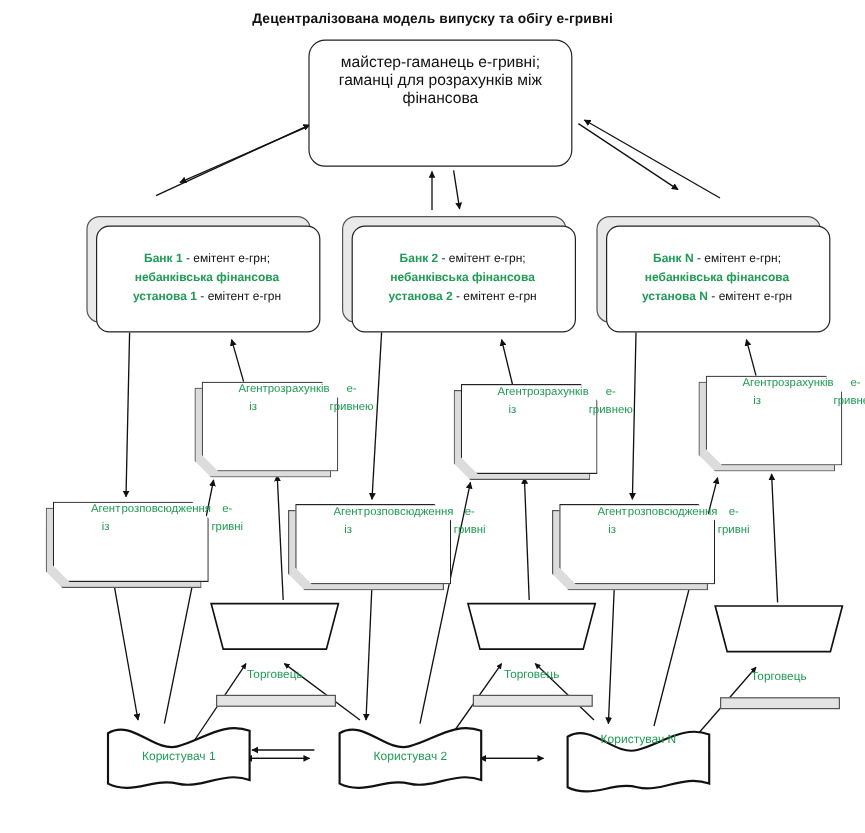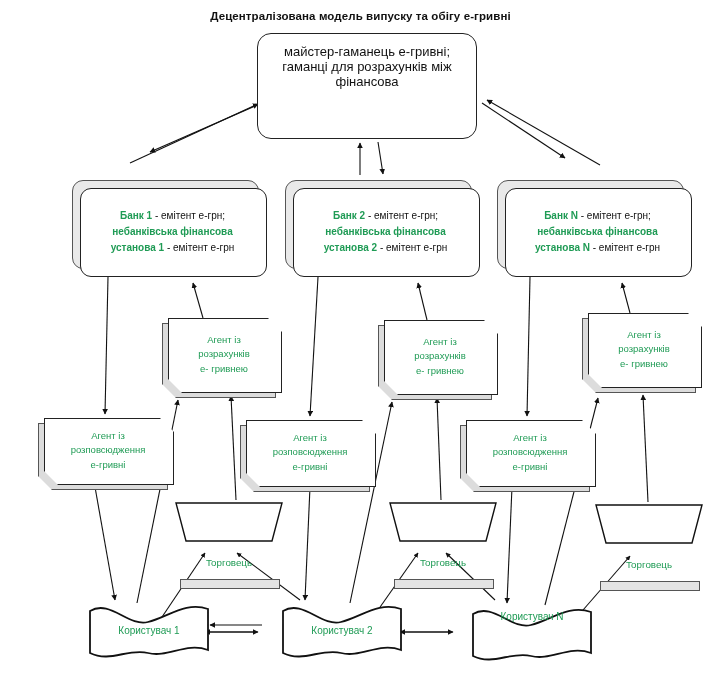--- a/index.html
+++ b/index.html
@@ -51,22 +51,22 @@
 
   
   .oct{}
   .oct .back{
     position:absolute;background:#dcdcdc;border:1px solid #555;
   }
   .oct .card{
     position:absolute;background:#fff;border:1.4px solid #222;
   }
   .oct .lbl{
-    position:absolute;display:flex;flex-direction:column;justify-content:center;
-    font-size:9.5px;line-height:14.5px;color:#1f9b55;
+    position:absolute;display:flex;flex-direction:row;justify-content:center;
+    font-size:9.5px;line-height:14.5px;color:#1f9b55;padding-left:31px;
   }
   
   .cut{
     clip-path:polygon(0 0, calc(100% - 14px) 0, 100% 14px, 100% 100%, 14px 100%, 0 calc(100% - 14px));
   }
 
   
   .agS{width:118px;height:78px;}
   .agS .back{left:0;top:5px;width:112px;height:73px;}
   .agS .card{left:6px;top:0;width:112px;height:73px;}

